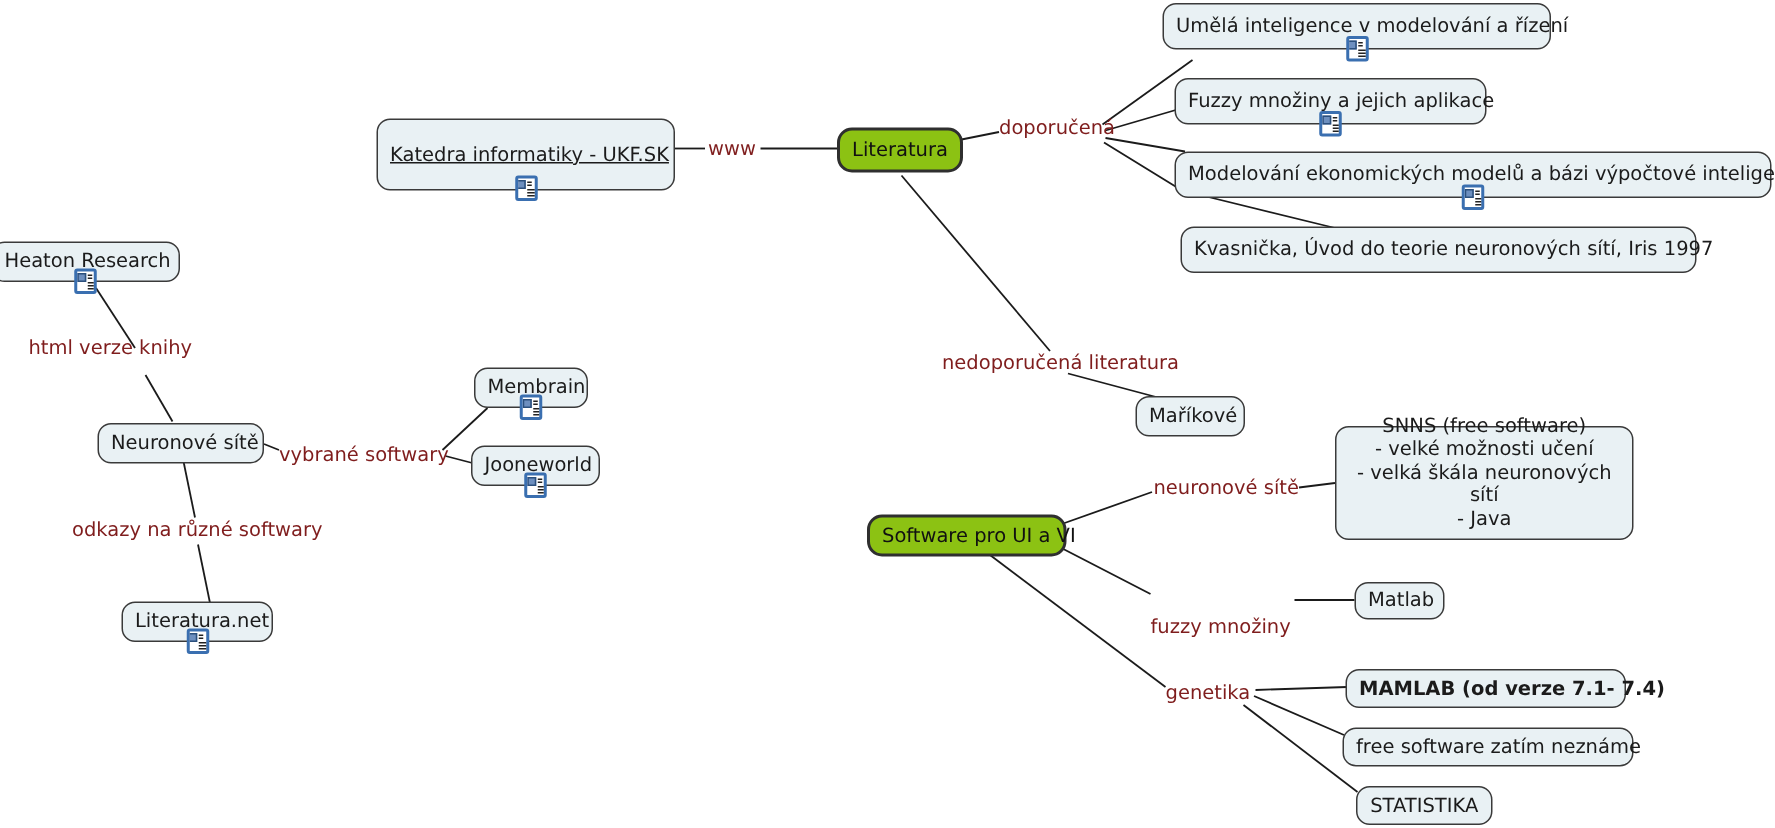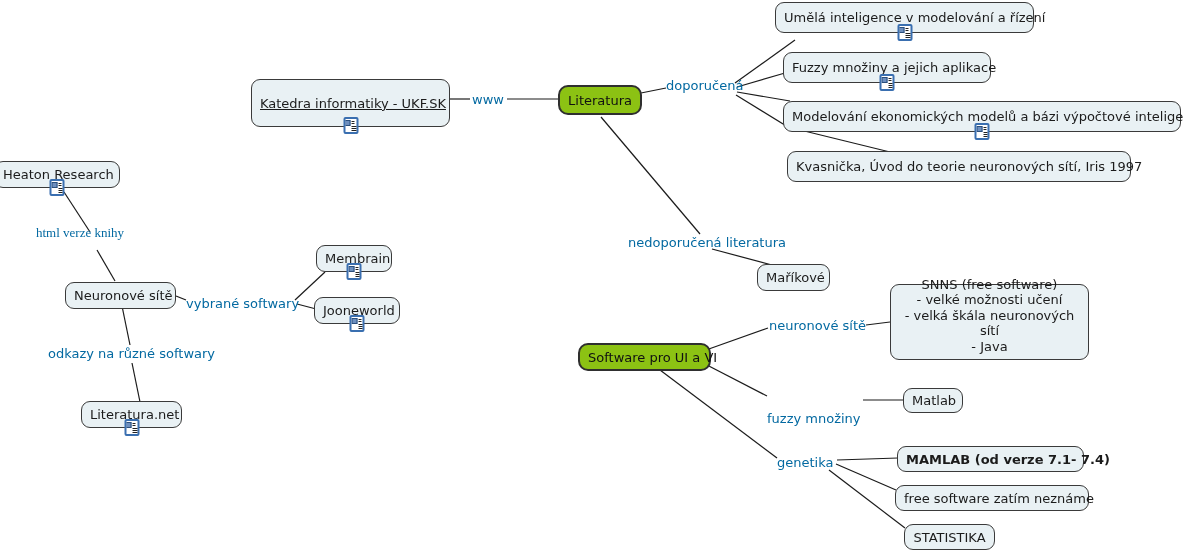--- a/index.html
+++ b/index.html
@@ -97,21 +97,21 @@
   }
   .node-icon .l1 { top: 1px; width: 3px; }
   .node-icon .l2 { top: 3px; width: 3px; }
   .node-icon .l3 { top: 6px; width: 9px; }
   .node-icon .l4 { top: 8px; width: 9px; }
   .node-icon .l5 { top: 10px; width: 9px; }
   .link-label {
     position: absolute;
     font-size: 13px;
     line-height: 15px;
-    color: #0369a1;
+    color: #7f1d1d;
     white-space: nowrap;
     background: transparent;
   }
 </style>
 </head>
 <body>
 
 <div id="canvas">
 
   <svg id="links" viewBox="0 0 1183 552" width="1183" height="552">
@@ -310,21 +310,21 @@
   <div class="node" style="left:904px; top:524px; width:91px; height:26px;">
     <span class="label">STATISTIKA</span>
   </div>
 
   <div class="link-label" style="left:472px; top:92px;">www</div>
 
   <div class="link-label" style="left:666px; top:78px;">doporučená</div>
 
   <div class="link-label" style="left:628px; top:235px;">nedoporučená literatura</div>
 
-  <div class="link-label" style="left:36px; top:225px;font-family:Liberation Serif, serif;">html verze knihy</div>
+  <div class="link-label" style="left:19px; top:225px;">html verze knihy</div>
 
   <div class="link-label" style="left:186px; top:296px;">vybrané softwary</div>
 
   <div class="link-label" style="left:48px; top:346px;">odkazy na různé softwary</div>
 
   <div class="link-label" style="left:769px; top:318px;">neuronové sítě</div>
 
   <div class="link-label" style="left:767px; top:411px;">fuzzy množiny</div>
 
   <div class="link-label" style="left:777px; top:455px;">genetika</div>

